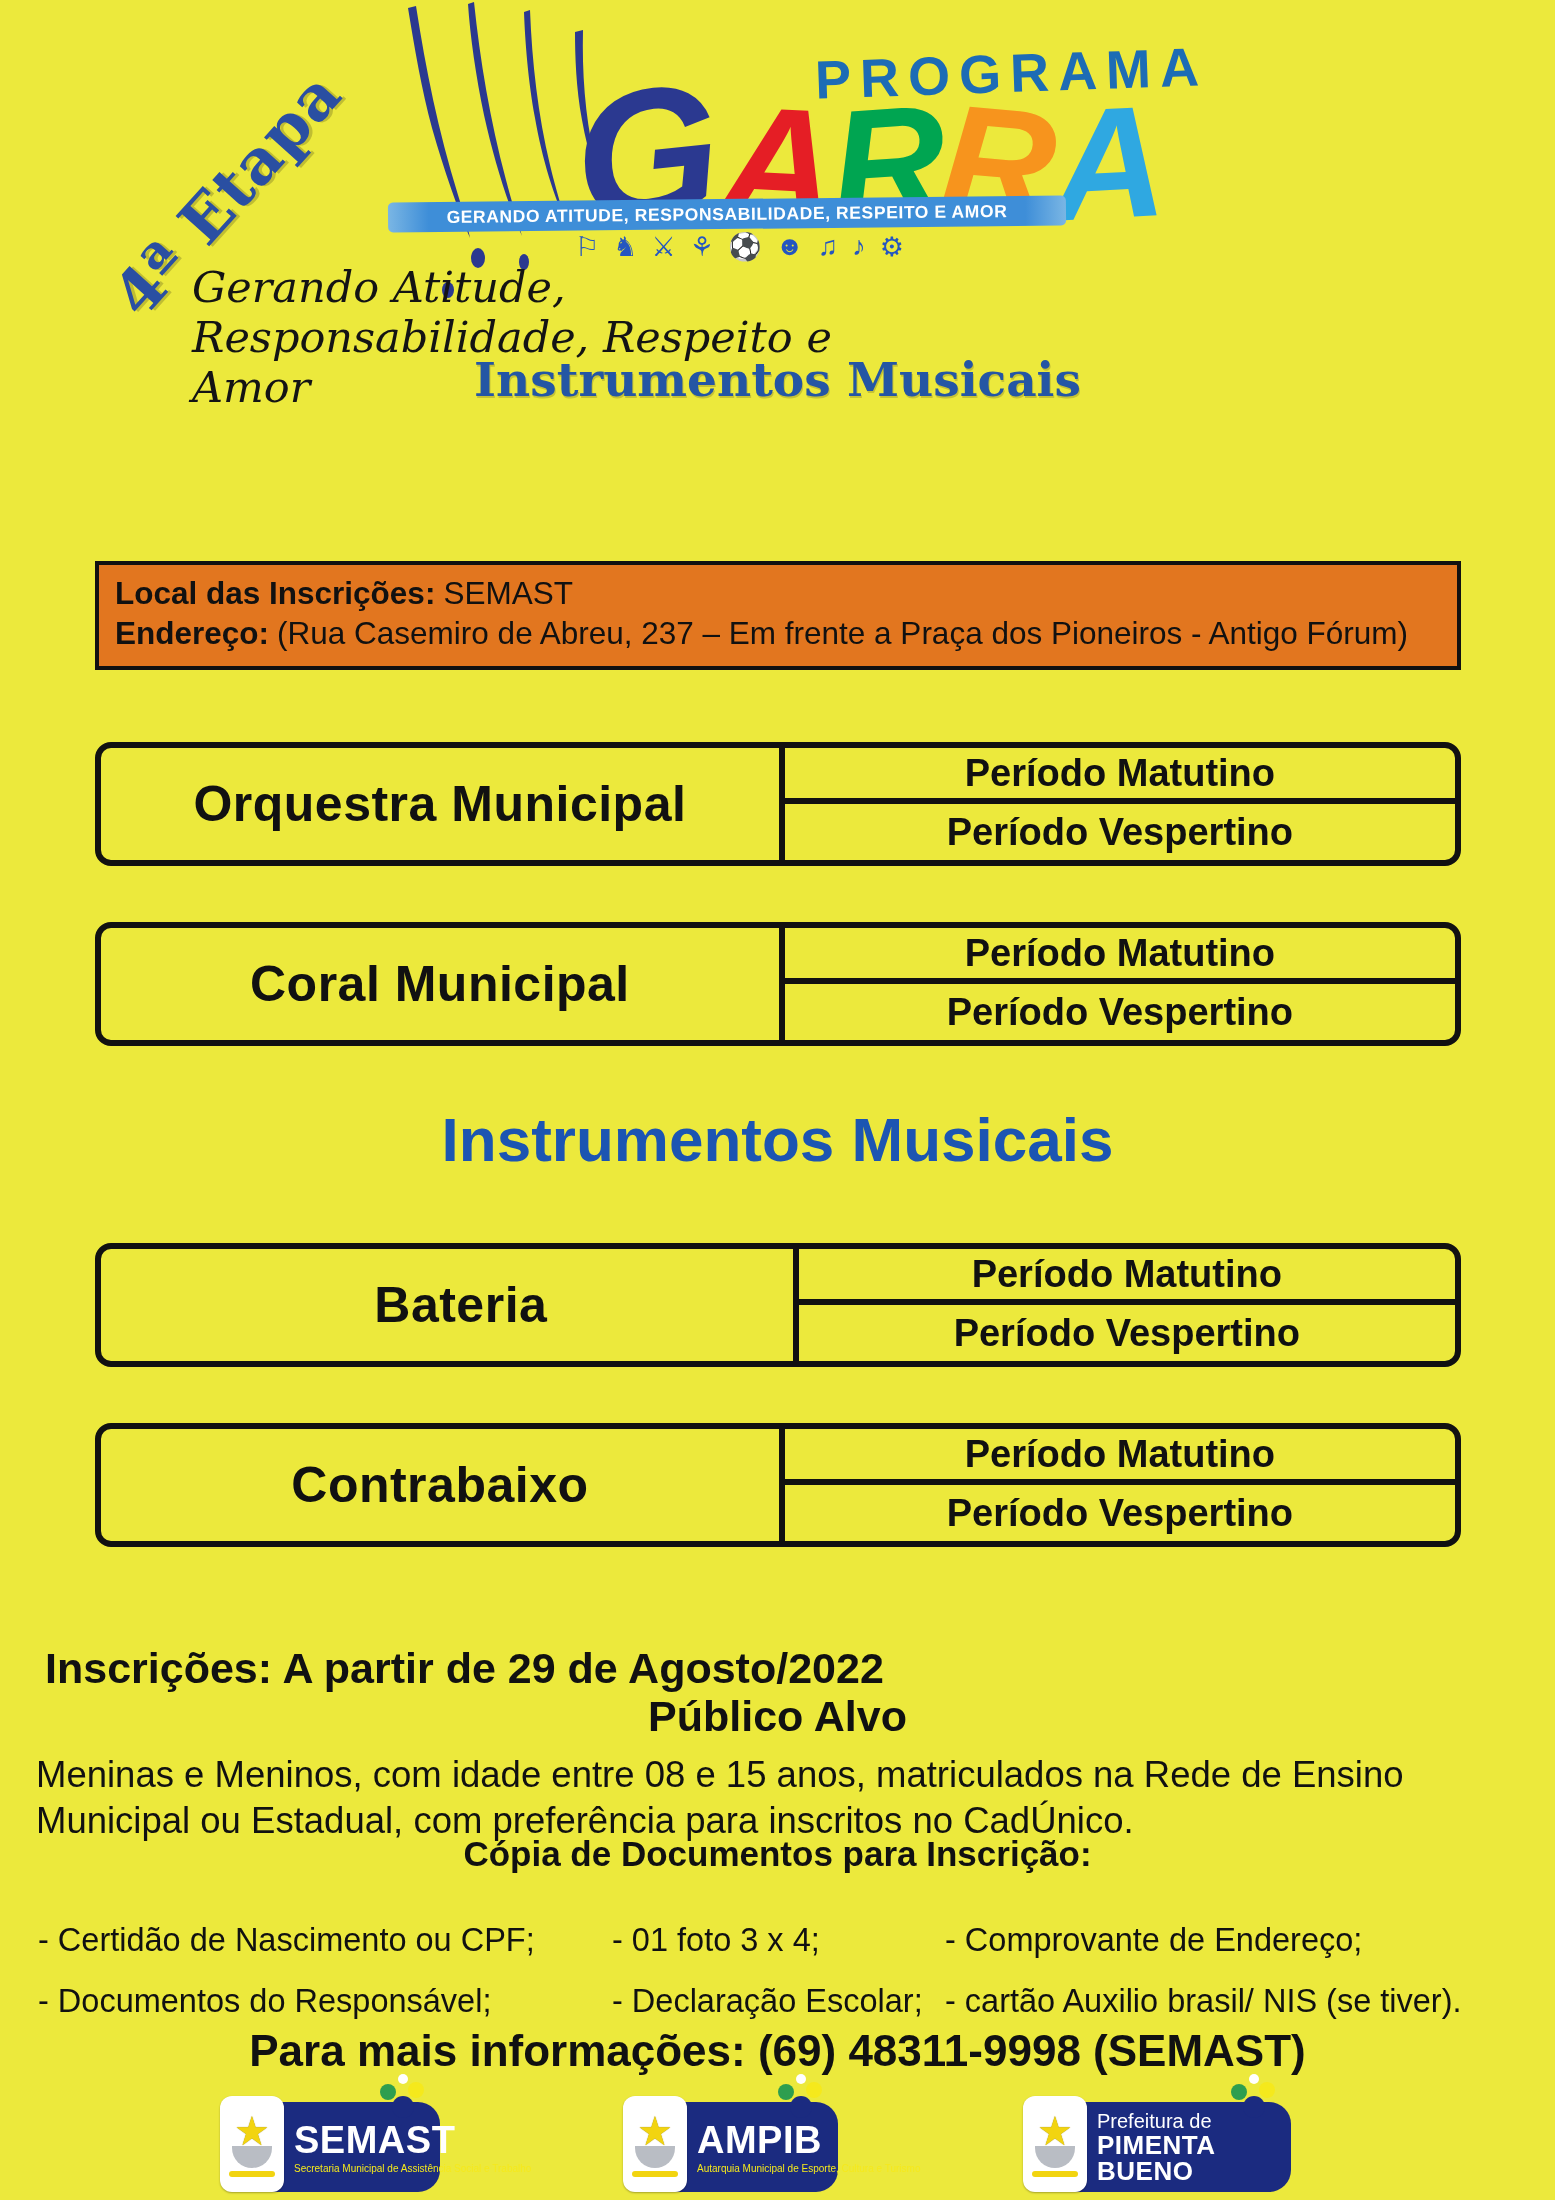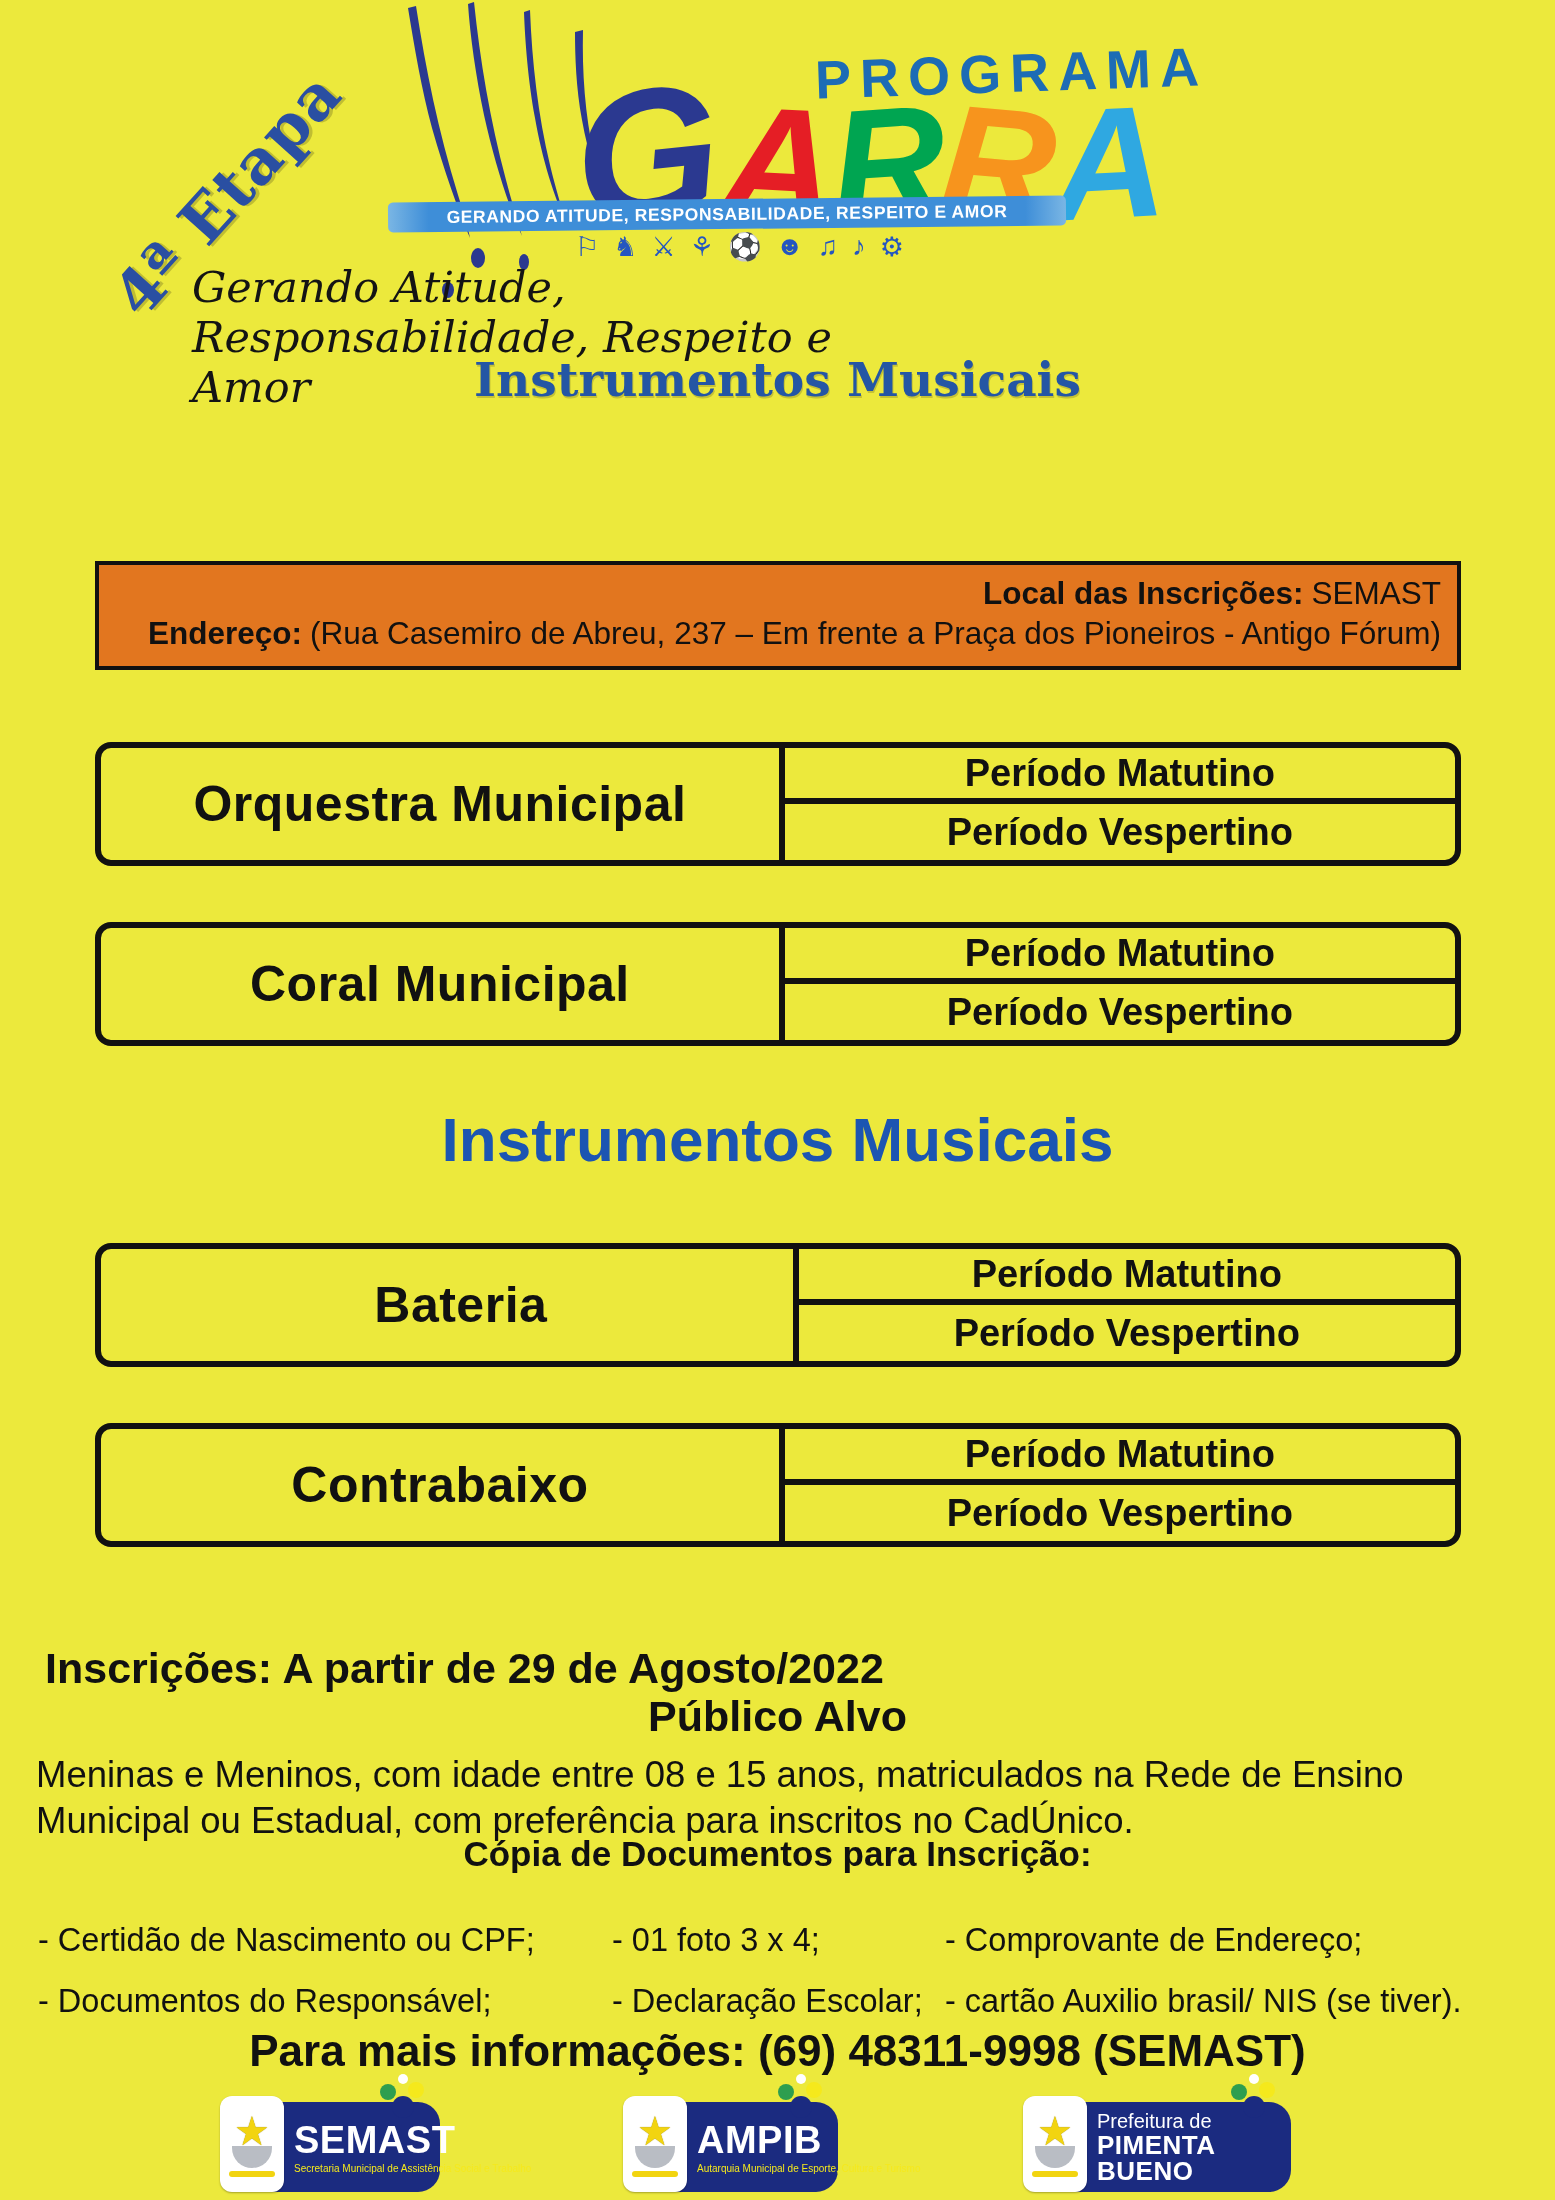--- a/index.html
+++ b/index.html
@@ -31,21 +31,21 @@
            font-size:62px; color:#2A4FA2; letter-spacing:1px;
            text-shadow:2px 3px 0 rgba(60,60,20,.25); }
   .tagline { position:absolute; left:192px; top:262px; width:720px;
              font-family:"DejaVu Serif", serif; font-style:italic; font-size:43px; color:#141414; }
   .main-heading { position:absolute; left:0; top:352px; width:1555px; text-align:center;
                   font-family:"DejaVu Serif", serif; font-weight:bold; font-size:47px;
                   color:#2456A4; line-height:1.18; text-shadow:1px 2px 0 rgba(80,80,30,.25); }
 
   
   .loc-box { position:absolute; left:95px; top:561px; width:1366px; background:#E2761F;
-             border:4px solid #111; padding:8px 16px 12px 16px; font-size:31.5px; line-height:1.28;text-align:right; }
+             border:4px solid #111; padding:8px 16px 12px 16px; font-size:31.5px; line-height:1.28; }
   .loc-box b { font-weight:bold; margin-right:8px; }
 
   
   .sched { position:absolute; left:95px; width:1366px; height:124px; border:6px solid #111;
            border-radius:16px; display:grid; grid-template-columns:50.5% 49.5%; background:transparent; }
   .sched-left { border-right:6px solid #111; display:flex; align-items:center; justify-content:center;
                 font-weight:bold; font-size:50px; letter-spacing:0.5px; }
   .sched-right { display:grid; grid-template-rows:1fr 1fr; }
   .sched-row { display:flex; align-items:center; justify-content:center; font-weight:bold; font-size:38px; }
   .sched-row:first-child { border-bottom:6px solid #111;text-align:right; }

